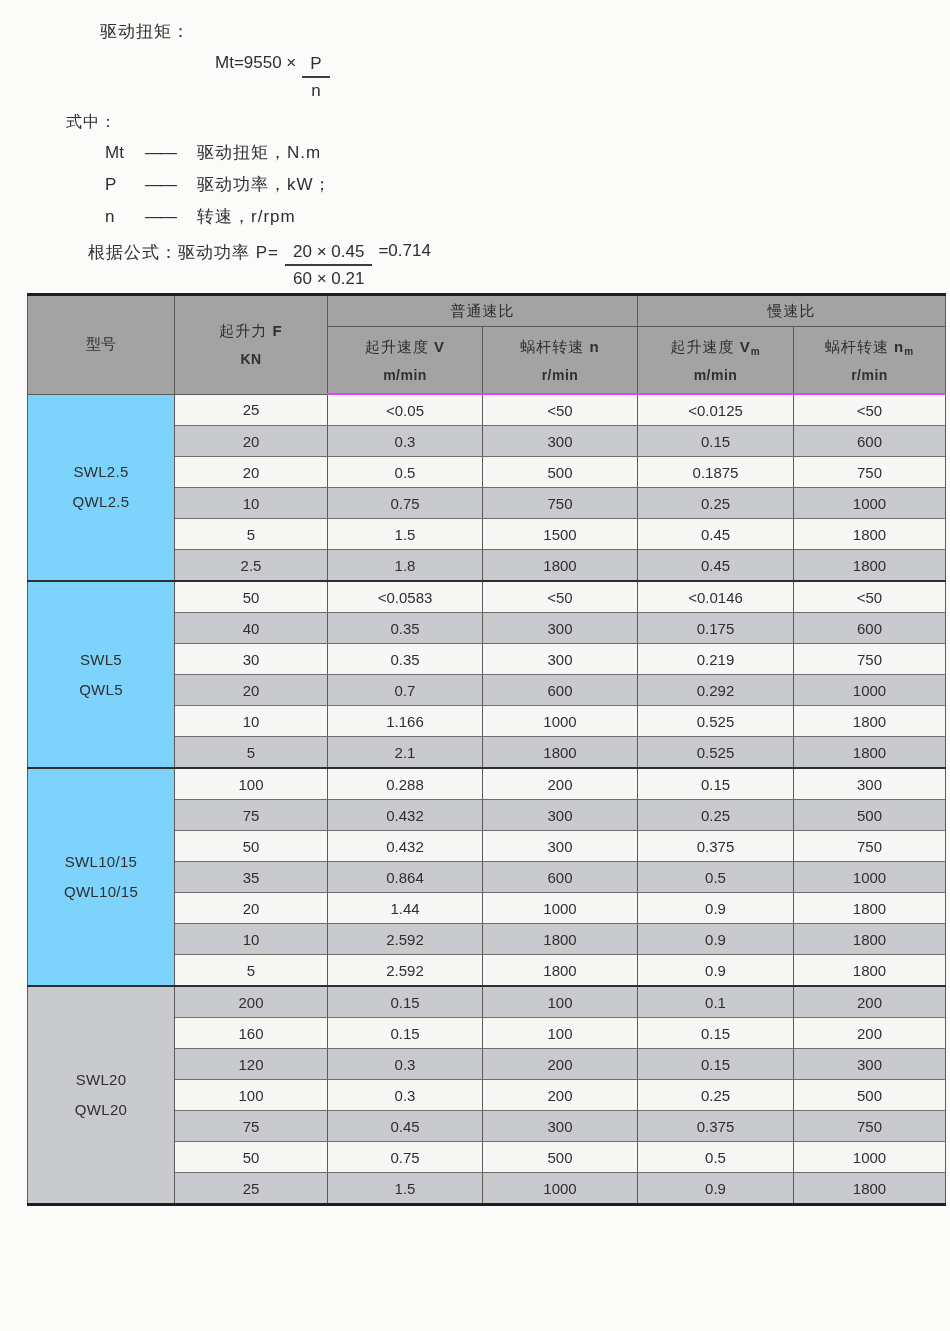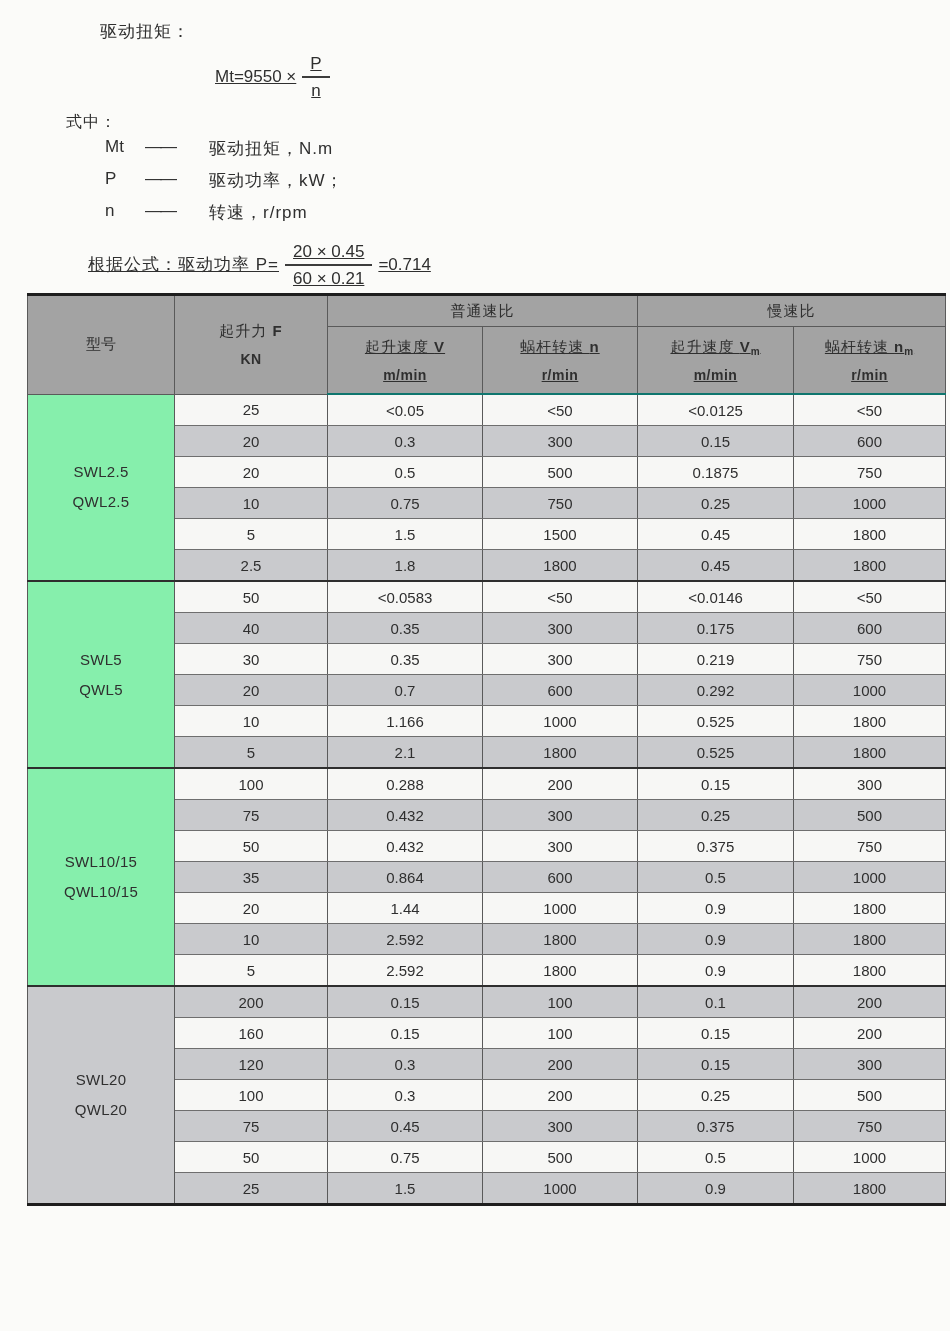--- a/index.html
+++ b/index.html
@@ -7,30 +7,30 @@
     width:950px;height:1331px;
     background:#fbfbf9;
     font-family:"Liberation Sans","DejaVu Sans",sans-serif;
     color:#2f2f2f;
     overflow:hidden;
   }
   .content{padding:20px 5px 0 33px;}
 
   
   .intro-label{margin-left:67px;font-size:17px;letter-spacing:1px;}
-  .formula{display:flex;align-items:center;font-size:17px;text-decoration:underline;}
+  .formula{display:flex;font-size:17px;}
   .formula-torque{margin:10px 0 6px 182px;}
   .frac{display:inline-flex;flex-direction:column;align-items:center;margin:0 6px;line-height:1.25;}
   .frac .num{border-bottom:2px solid #3c3c3c;padding:0 8px 2px;}
   .frac .den{padding-top:2px;}
   .where-label{margin:10px 0 4px 33px;font-size:16px;letter-spacing:1px;}
-  .def-row{display:flex;margin-left:72px;height:32px;font-size:17px;}
+  .def-row{display:flex;align-items:center;margin-left:72px;height:32px;font-size:17px;}
   .def-symbol{width:40px;}
   .def-dash{width:52px;letter-spacing:-2px;}
-  .def-desc{letter-spacing:1px;margin-left:12px;}
+  .def-desc{letter-spacing:1px;}
   .formula-power{margin:8px 0 4px 55px;}
   .formula-power .prefix{letter-spacing:1px;}
   .para{width:908px;font-size:17px;line-height:30px;text-indent:2em;letter-spacing:0.6px;margin:4px 0 0 0;}
   .para.second{margin-top:2px;}
   .table-label{font-size:16px;margin:8px 0 4px 0;letter-spacing:1px;}
 
   
   table{
     border-collapse:collapse;table-layout:fixed;
     width:918px;margin-left:-6px;
@@ -49,24 +49,24 @@
   thead th{background:#a3a3a3;}
   thead .group-h{height:30px;border-bottom:1px solid #5a5a5a;font-size:15px;letter-spacing:1px;}
   thead .sub-h{height:66px;}
   thead .span-h{border-bottom:1px solid #5a5a5a;}
   .h1{font-size:15px;letter-spacing:1px;}
   .h2{font-size:14px;font-weight:bold;margin-top:10px;letter-spacing:0.5px;}
   .force-h .h1 .lat, .sub-h .h1 .lat{font-weight:bold;}
   .subsc{font-size:10px;vertical-align:-3px;font-weight:bold;}
   tbody td{height:30px;border-top:1px solid #6e6e6e;border-bottom:1px solid #6e6e6e;background:#f7f7f5;}
   tbody tr.shaded td{background:#c9cacd;}
-  tbody td.model-cell{background:#86efac;font-size:15px;letter-spacing:0.3px;}
+  tbody td.model-cell{background:#7dd3fc;font-size:15px;letter-spacing:0.3px;}
   tbody td.model-cell div{line-height:30px;}
   tbody tr.group-start td{border-top:2px solid #2e2e2e;}
-  thead tr:last-child th{border-bottom:2px solid #0f766e;text-decoration:underline;}
+  thead tr:last-child th{border-bottom:2px solid #d946ef;}
 </style>
 </head>
 <body>
 
 <div class="content">
 
   <div class="intro-label">驱动扭矩：</div>
 
   <div class="formula formula-torque">
     <span>Mt=9550 ×</span>

